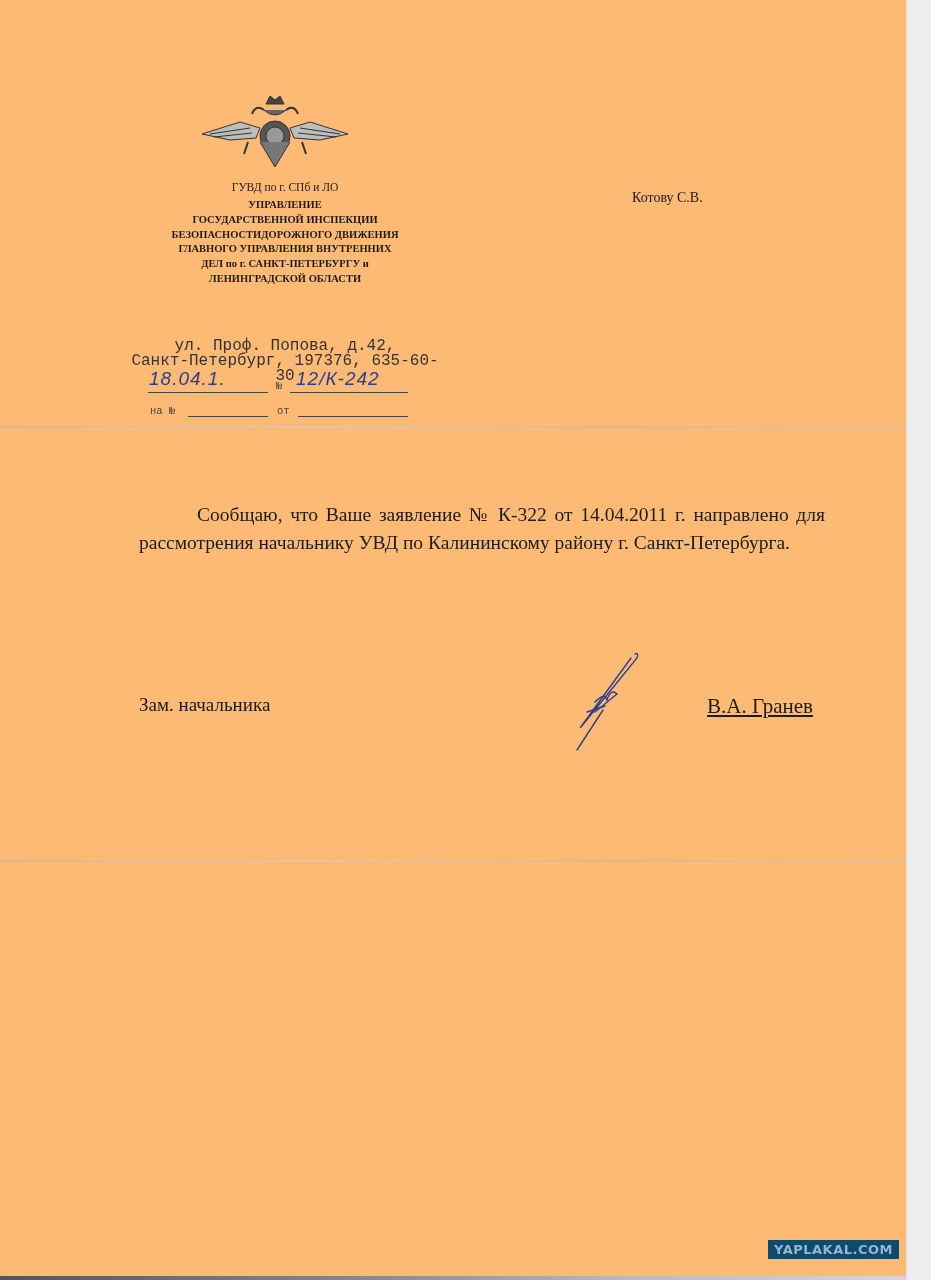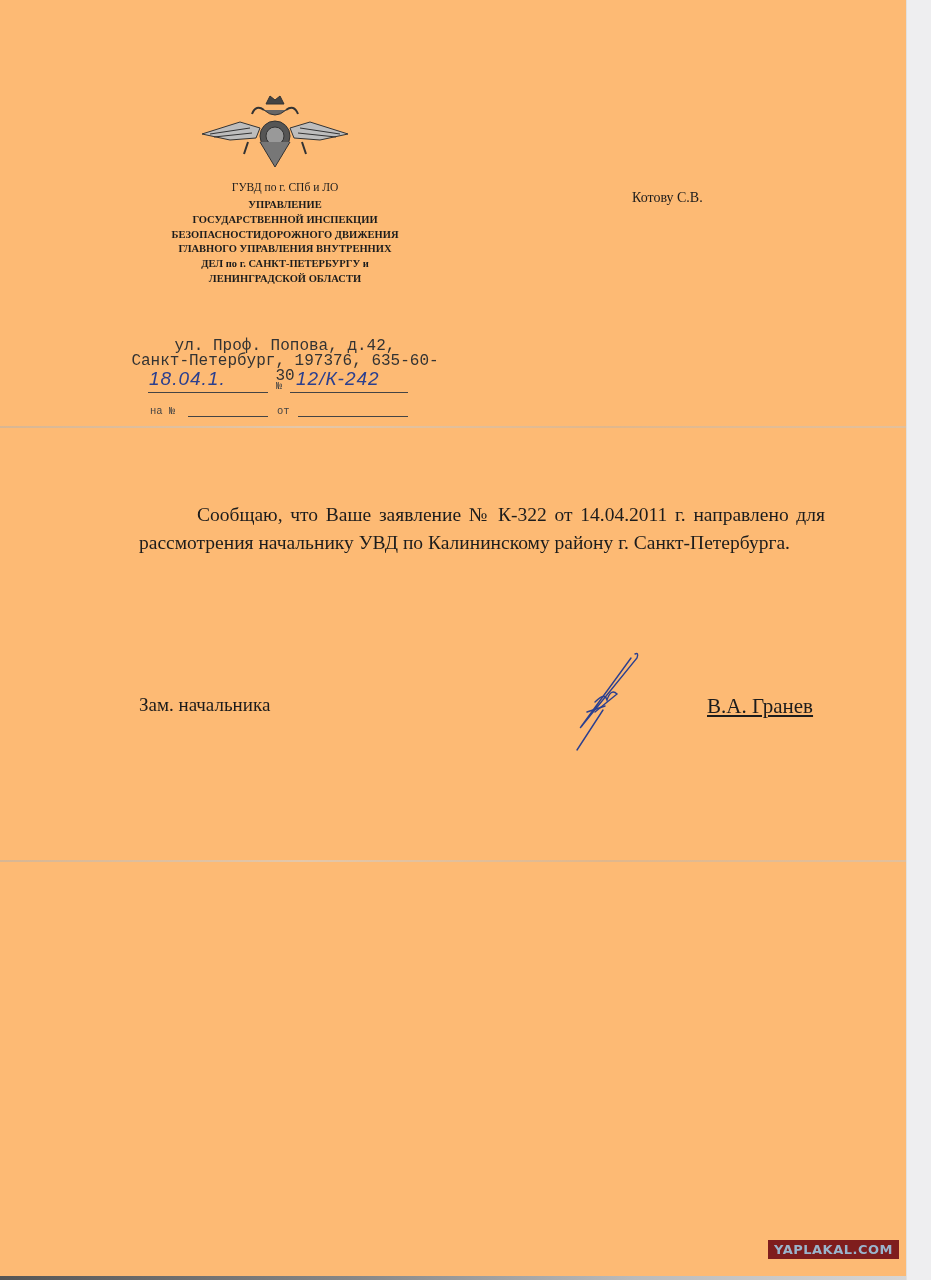--- a/index.html
+++ b/index.html
@@ -51,21 +51,21 @@
     position: absolute; left: 139px; width: 686px; font-size: 19.5px; line-height: 28px;
     text-align: justify;
   }
   .p1 { top: 482px; text-indent: 58px; margin-top: 19px; }
   .p2 { top: 566px; text-indent: 58px; }
   .sig-role { position: absolute; left: 139px; top: 694px; font-size: 19px; }
   .sig-name { position: absolute; left: 707px; top: 694px; font-size: 21px; text-decoration: underline; }
   .signature { position: absolute; left: 565px; top: 650px; width: 80px; height: 105px; }
   .watermark {
     position: absolute; left: 768px; top: 1240px; padding: 2px 6px;
-    background: #7f1d1d;
+    background: #0c4a6e;
     font-family: "DejaVu Sans", sans-serif; font-weight: bold; font-size: 13px;
     color: #9ab4cc; letter-spacing: 0.5px;
   }
 </style>
 </head>
 <body>
 
 <div class="page">
 
   <div class="fold" style="top:426px"></div>

